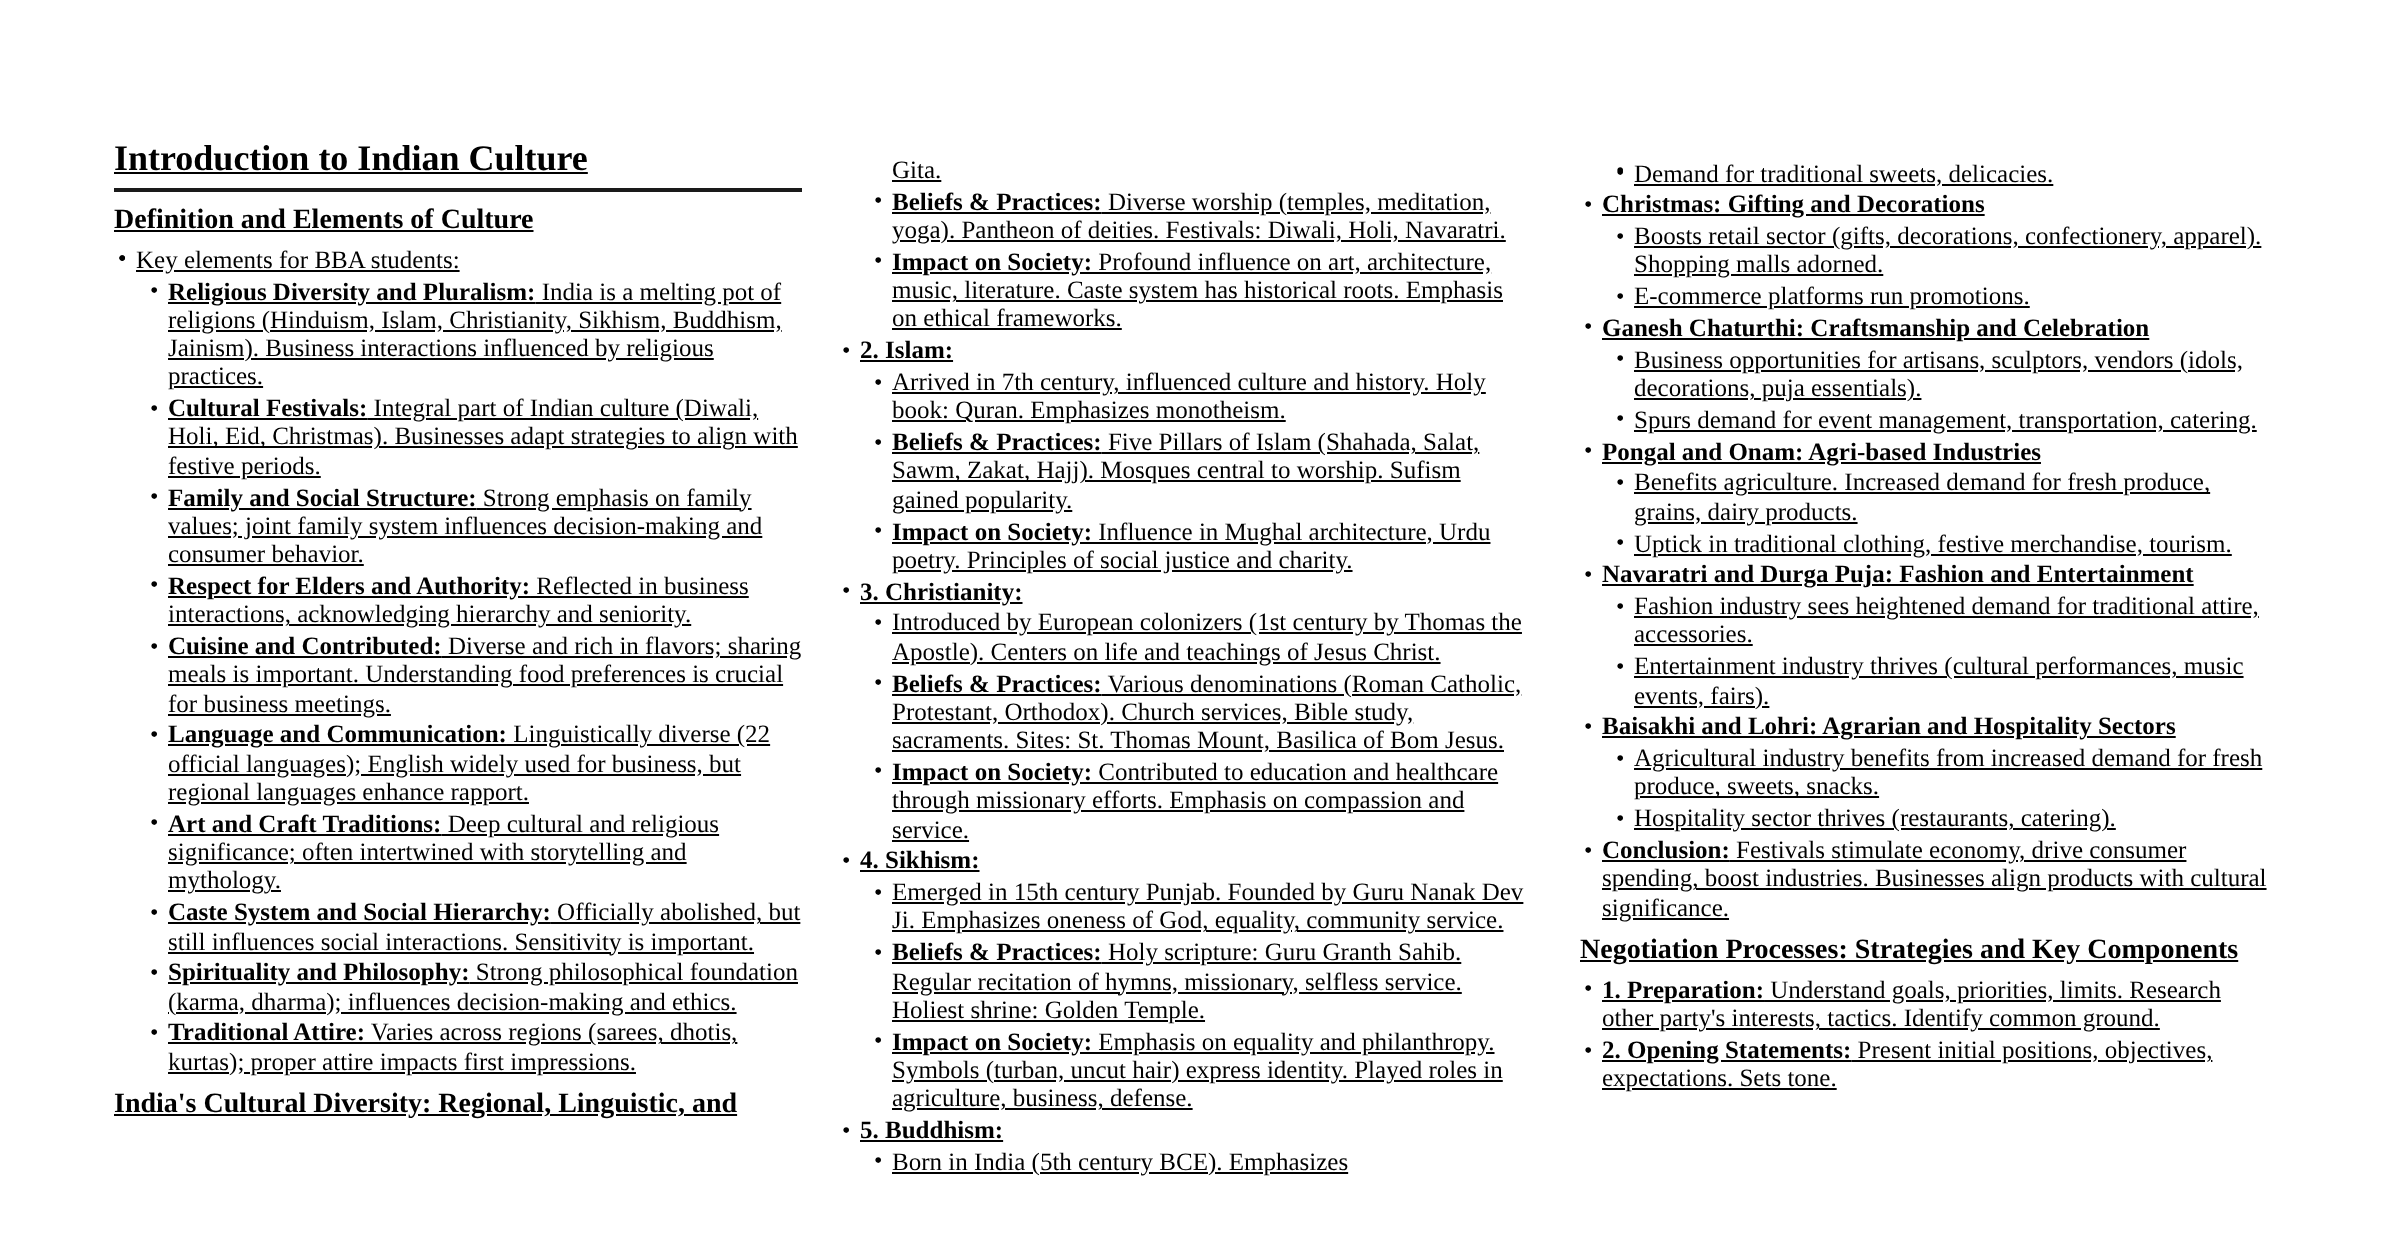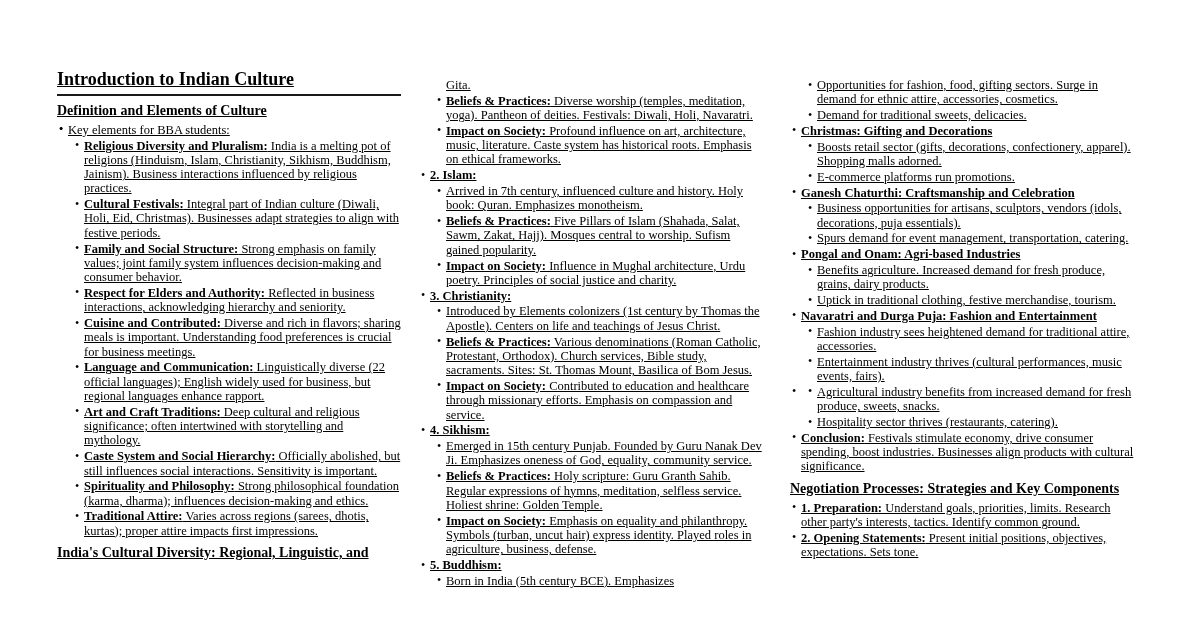--- a/index.html
+++ b/index.html
@@ -78,46 +78,46 @@
     </div>
   <div class="column column-2">
       <div class="cont level2">Gita.</div>
       <div class="li level2"><span class="bullet">•</span><span class="lead">Beliefs &amp; Practices:</span><span class="rest"> Diverse worship (temples, meditation, yoga). Pantheon of deities. Festivals: Diwali, Holi, Navaratri.</span></div>
       <div class="li level2"><span class="bullet">•</span><span class="lead">Impact on Society:</span><span class="rest"> Profound influence on art, architecture, music, literature. Caste system has historical roots. Emphasis on ethical frameworks.</span></div>
       <div class="li level1"><span class="bullet">•</span><span class="lead">2. Islam:</span></div>
       <div class="li level2"><span class="bullet">•</span><span class="rest">Arrived in 7th century, influenced culture and history. Holy book: Quran. Emphasizes monotheism.</span></div>
       <div class="li level2"><span class="bullet">•</span><span class="lead">Beliefs &amp; Practices:</span><span class="rest"> Five Pillars of Islam (Shahada, Salat, Sawm, Zakat, Hajj). Mosques central to worship. Sufism gained popularity.</span></div>
       <div class="li level2"><span class="bullet">•</span><span class="lead">Impact on Society:</span><span class="rest"> Influence in Mughal architecture, Urdu poetry. Principles of social justice and charity.</span></div>
       <div class="li level1"><span class="bullet">•</span><span class="lead">3. Christianity:</span></div>
-      <div class="li level2"><span class="bullet">•</span><span class="rest">Introduced by Elements colonizers (1st century by Thomas the Apostle). Centers on life and teachings of Jesus Christ.</span></div>
+      <div class="li level2"><span class="bullet">•</span><span class="rest">Introduced by European colonizers (1st century by Thomas the Apostle). Centers on life and teachings of Jesus Christ.</span></div>
       <div class="li level2"><span class="bullet">•</span><span class="lead">Beliefs &amp; Practices:</span><span class="rest"> Various denominations (Roman Catholic, Protestant, Orthodox). Church services, Bible study, sacraments. Sites: St. Thomas Mount, Basilica of Bom Jesus.</span></div>
       <div class="li level2"><span class="bullet">•</span><span class="lead">Impact on Society:</span><span class="rest"> Contributed to education and healthcare through missionary efforts. Emphasis on compassion and service.</span></div>
       <div class="li level1"><span class="bullet">•</span><span class="lead">4. Sikhism:</span></div>
       <div class="li level2"><span class="bullet">•</span><span class="rest">Emerged in 15th century Punjab. Founded by Guru Nanak Dev Ji. Emphasizes oneness of God, equality, community service.</span></div>
-      <div class="li level2"><span class="bullet">•</span><span class="lead">Beliefs &amp; Practices:</span><span class="rest"> Holy scripture: Guru Granth Sahib. Regular expressions of hymns, meditation, selfless service. Holiest shrine: Golden Temple.</span></div>
+      <div class="li level2"><span class="bullet">•</span><span class="lead">Beliefs &amp; Practices:</span><span class="rest"> Holy scripture: Guru Granth Sahib. Regular recitation of hymns, missionary, selfless service. Holiest shrine: Golden Temple.</span></div>
       <div class="li level2"><span class="bullet">•</span><span class="lead">Impact on Society:</span><span class="rest"> Emphasis on equality and philanthropy. Symbols (turban, uncut hair) express identity. Played roles in agriculture, business, defense.</span></div>
       <div class="li level1"><span class="bullet">•</span><span class="lead">5. Buddhism:</span></div>
       <div class="li level2"><span class="bullet">•</span><span class="rest">Born in India (5th century BCE). Emphasizes</span></div>
     </div>
   <div class="column column-3">
-      <div class="li level2"><span class="bullet">•</span><span class="rest">Opportunities for fashion, food, gifting sectors. Surge in demand for ethnic attire, accessories, cosmetics.</span></div>
+      <div class="li level2"><span class="bullet">•</span></div>
       <div class="li level2"><span class="bullet">•</span><span class="rest">Demand for traditional sweets, delicacies.</span></div>
       <div class="li level1"><span class="bullet">•</span><span class="lead">Christmas: Gifting and Decorations</span></div>
       <div class="li level2"><span class="bullet">•</span><span class="rest">Boosts retail sector (gifts, decorations, confectionery, apparel). Shopping malls adorned.</span></div>
       <div class="li level2"><span class="bullet">•</span><span class="rest">E-commerce platforms run promotions.</span></div>
       <div class="li level1"><span class="bullet">•</span><span class="lead">Ganesh Chaturthi: Craftsmanship and Celebration</span></div>
       <div class="li level2"><span class="bullet">•</span><span class="rest">Business opportunities for artisans, sculptors, vendors (idols, decorations, puja essentials).</span></div>
       <div class="li level2"><span class="bullet">•</span><span class="rest">Spurs demand for event management, transportation, catering.</span></div>
       <div class="li level1"><span class="bullet">•</span><span class="lead">Pongal and Onam: Agri-based Industries</span></div>
       <div class="li level2"><span class="bullet">•</span><span class="rest">Benefits agriculture. Increased demand for fresh produce, grains, dairy products.</span></div>
       <div class="li level2"><span class="bullet">•</span><span class="rest">Uptick in traditional clothing, festive merchandise, tourism.</span></div>
       <div class="li level1"><span class="bullet">•</span><span class="lead">Navaratri and Durga Puja: Fashion and Entertainment</span></div>
       <div class="li level2"><span class="bullet">•</span><span class="rest">Fashion industry sees heightened demand for traditional attire, accessories.</span></div>
       <div class="li level2"><span class="bullet">•</span><span class="rest">Entertainment industry thrives (cultural performances, music events, fairs).</span></div>
-      <div class="li level1"><span class="bullet">•</span></div>
+      <div class="li level1"><span class="bullet">•</span><span class="lead">Baisakhi and Lohri: Agrarian and Hospitality Sectors</span></div>
       <div class="li level2"><span class="bullet">•</span><span class="rest">Agricultural industry benefits from increased demand for fresh produce, sweets, snacks.</span></div>
       <div class="li level2"><span class="bullet">•</span><span class="rest">Hospitality sector thrives (restaurants, catering).</span></div>
       <div class="li level1"><span class="bullet">•</span><span class="lead">Conclusion:</span><span class="rest"> Festivals stimulate economy, drive consumer spending, boost industries. Businesses align products with cultural significance.</span></div>
       <div class="h2">Negotiation Processes: Strategies and Key Components</div>
       <div class="li level1"><span class="bullet">•</span><span class="lead">1. Preparation:</span><span class="rest"> Understand goals, priorities, limits. Research other party's interests, tactics. Identify common ground.</span></div>
       <div class="li level1"><span class="bullet">•</span><span class="lead">2. Opening Statements:</span><span class="rest"> Present initial positions, objectives, expectations. Sets tone.</span></div>
     </div>
 </div>
 
 </body></html>

